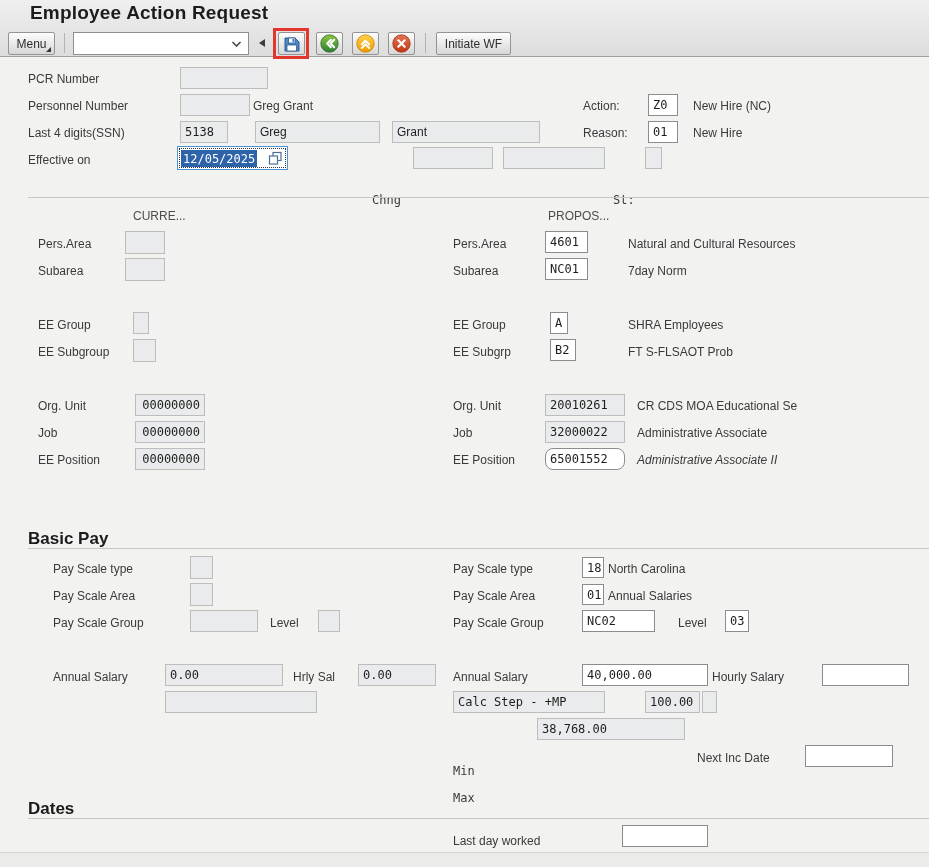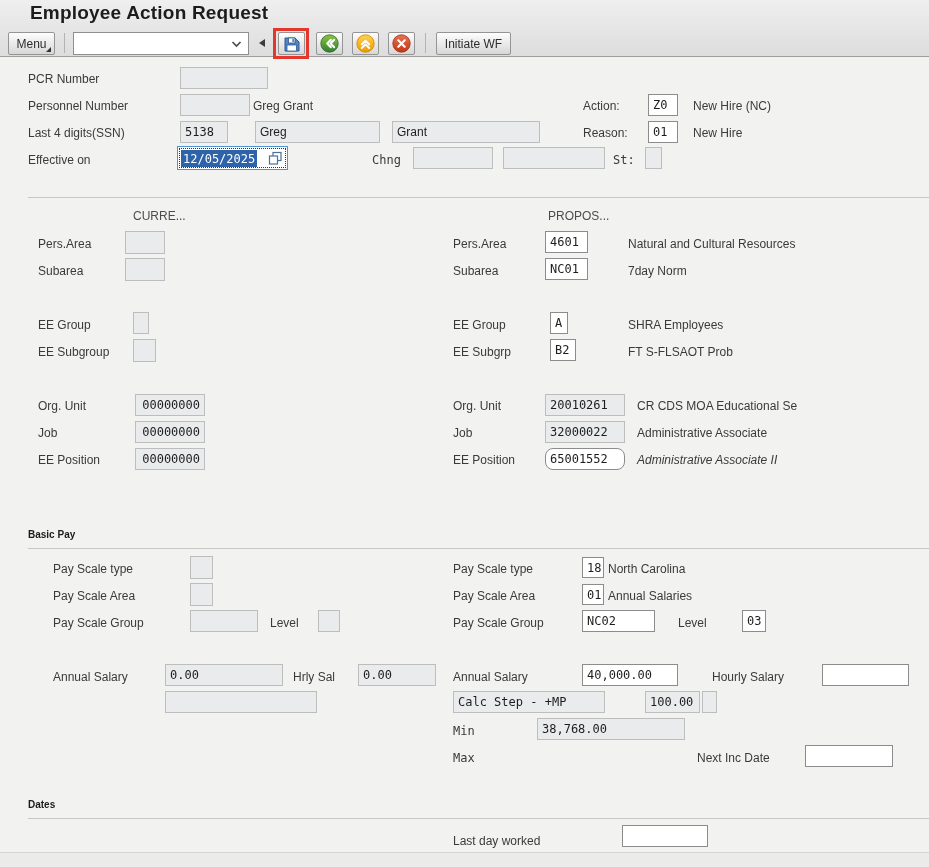--- a/index.html
+++ b/index.html
@@ -40,24 +40,24 @@
     position:absolute; left:259px; top:39px; width:0; height:0;
     border-top:4px solid transparent; border-bottom:4px solid transparent;
     border-right:6px solid #3c3c3c;
   }
   .redbox {
     position:absolute; left:273px; top:28px; width:36px; height:31px;
     box-sizing:border-box; border:3px solid #e3362c; pointer-events:none;
   }
   
   .lbl  { position:absolute; font-size:12px; color:#3a3a3a; white-space:nowrap; }
-  .lbl.mono { font-family:"DejaVu Sans Mono", monospace; }
+  .lbl.mono { font-family:"DejaVu Sans Mono", monospace;margin-top:40px; }
   .desc { position:absolute; font-size:12px; color:#3a3a3a; white-space:nowrap; }
   .colhead { position:absolute; font-size:12px; color:#4c4c4c; white-space:nowrap; }
-  .sechead { position:absolute; left:28px; font-size:10px; font-weight:bold; color:#1b1b1b; }
+  .sechead { position:absolute; left:28px; font-size:17px; font-weight:bold; color:#1b1b1b; }
   .rule { position:absolute; left:28px; width:901px; height:1px; background:#c7c7c7; }
   .fld {
     position:absolute; height:22px; box-sizing:border-box;
     background:#e9ebec; border:1px solid #bdbdbd;
     font:12px "DejaVu Sans Mono", monospace; color:#1d1d1d;
     padding:3px 4px 0 4px; white-space:pre; overflow:hidden;
   }
   .fld.sans { font-family:"Liberation Sans", sans-serif; }
   .fld.edit { background:#ffffff; border-color:#8c8c8c; }
   .fld.ralign { text-align:right; }
@@ -263,30 +263,30 @@
   <div class="fld edit" style="left:582px; top:584px; width:22px; height:21px;">01</div>
   <span class="desc" style="left:608px; top:589px;">Annual Salaries</span>
 
   <span class="lbl" style="left:53px; top:616px;">Pay Scale Group</span>
   <div class="fld" style="left:190px; top:610px; width:68px;"></div>
   <span class="lbl" style="left:270px; top:616px;">Level</span>
   <div class="fld" style="left:318px; top:610px; width:22px;"></div>
   <span class="lbl" style="left:453px; top:616px;">Pay Scale Group</span>
   <div class="fld edit" style="left:582px; top:610px; width:73px;">NC02</div>
   <span class="lbl" style="left:678px; top:616px;">Level</span>
-  <div class="fld edit" style="left:742px; top:610px; width:24px;">03</div>
+  <div class="fld edit" style="left:725px; top:610px; width:24px;">03</div>
 
   <span class="lbl" style="left:53px; top:670px;">Annual Salary</span>
   <div class="fld" style="left:165px; top:664px; width:118px;">0.00</div>
   <span class="lbl" style="left:293px; top:670px;">Hrly Sal</span>
   <div class="fld" style="left:358px; top:664px; width:78px;">0.00</div>
   <div class="fld" style="left:165px; top:691px; width:152px;"></div>
 
   <span class="lbl" style="left:453px; top:670px;">Annual Salary</span>
-  <div class="fld edit" style="left:582px; top:664px; width:96px;">40,000.00</div>
+  <div class="fld edit" style="left:582px; top:664px; width:126px;">40,000.00</div>
   <span class="lbl" style="left:712px; top:670px;">Hourly Salary</span>
   <div class="fld edit" style="left:822px; top:664px; width:87px;"></div>
 
   <div class="fld" style="left:453px; top:691px; width:152px;">Calc Step - +MP</div>
   <div class="fld" style="left:645px; top:691px; width:55px;">100.00</div>
   <div class="fld" style="left:702px; top:691px; width:15px;"></div>
 
   <span class="lbl mono" style="left:453px; top:724px;">Min</span>
   <div class="fld" style="left:537px; top:718px; width:148px;">38,768.00</div>
 

